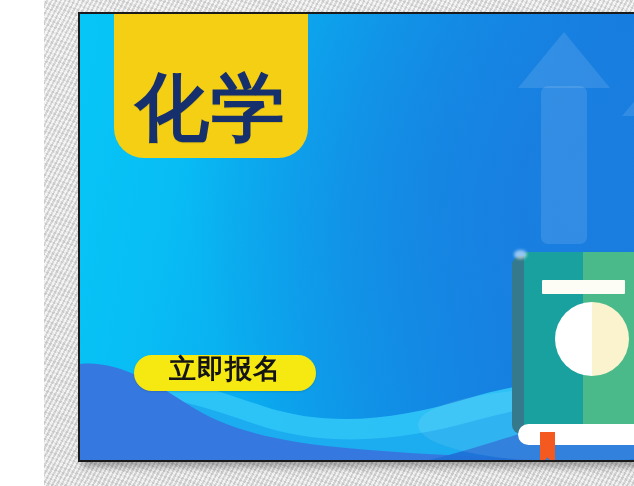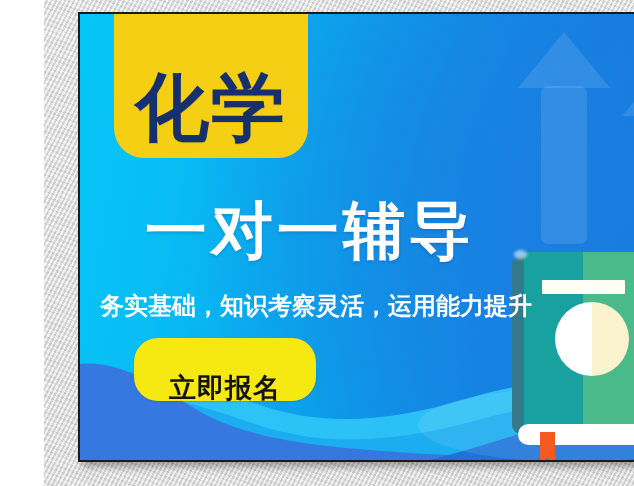--- a/index.html
+++ b/index.html
@@ -114,27 +114,27 @@
     color: #ffffff;
     letter-spacing: 0px;
     font-family: "DejaVu Sans", "Liberation Sans", sans-serif;
     white-space: nowrap;
   }
 
   
   #cta {
     position: absolute;
     left: 54px;
-    top: 324px;
+    top: 341px;
     width: 182px;
-    height: 63px;
+    height: 36px;
     background: #f6e912;
     border-radius: 24px;
     display: flex;
-    align-items: flex-end;
+    align-items: flex-start;
     justify-content: center;
     cursor: pointer;
     box-shadow: 0 1px 2px rgba(0,0,0,0.12);
   }
   #cta-text {
     font-size: 27px;
     line-height: 1;
     font-weight: 700;
     color: #141414;
     letter-spacing: 1px;
@@ -252,23 +252,21 @@
         <div id="book-circle"></div>
         <div id="book-pages"></div>
         <div id="book-mark"></div>
         <div id="book-glint"></div>
       </div>
 
       <div id="badge">
         <span id="badge-text">化学</span>
       </div>
 
-      <div id="headline">一对一辅导</div>
-
-      <div id="subtitle">务实基础，知识考察灵活，运用能力提升</div>
+
 
       <div id="cta">
         <span id="cta-text">立即报名</span>
       </div>
 
     </div>
   </div>
 </div>
 
 </body></html>

